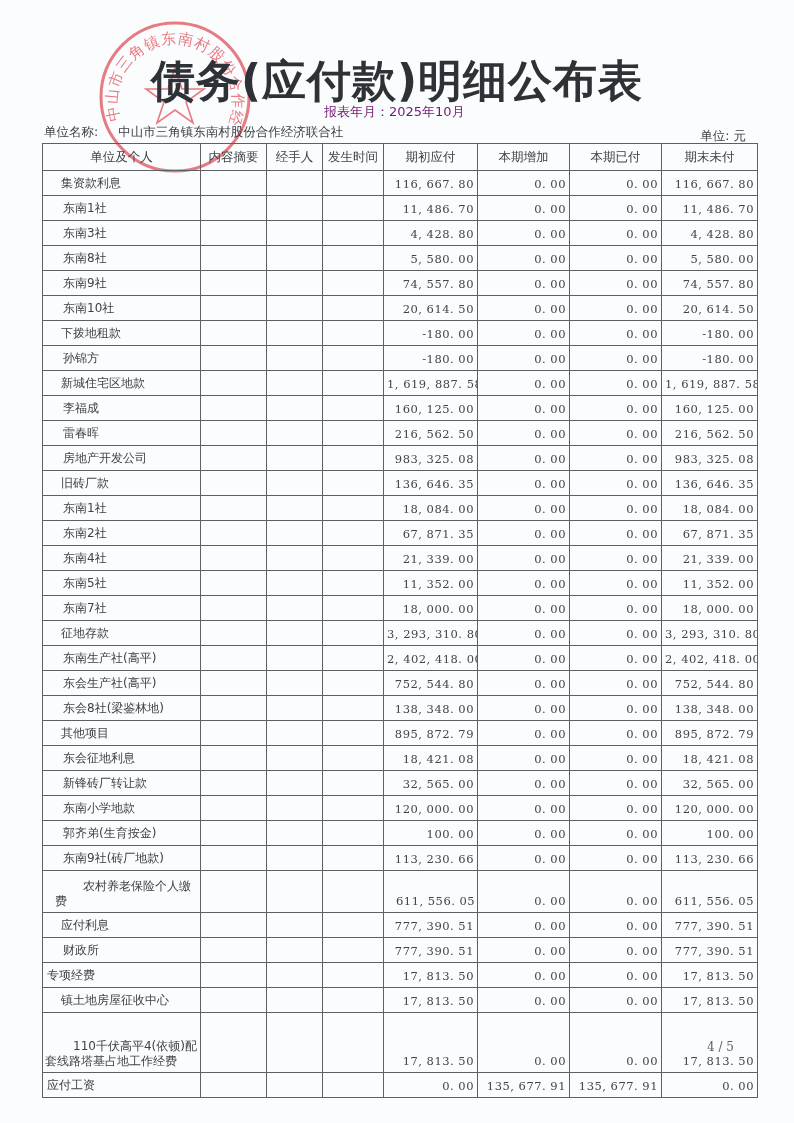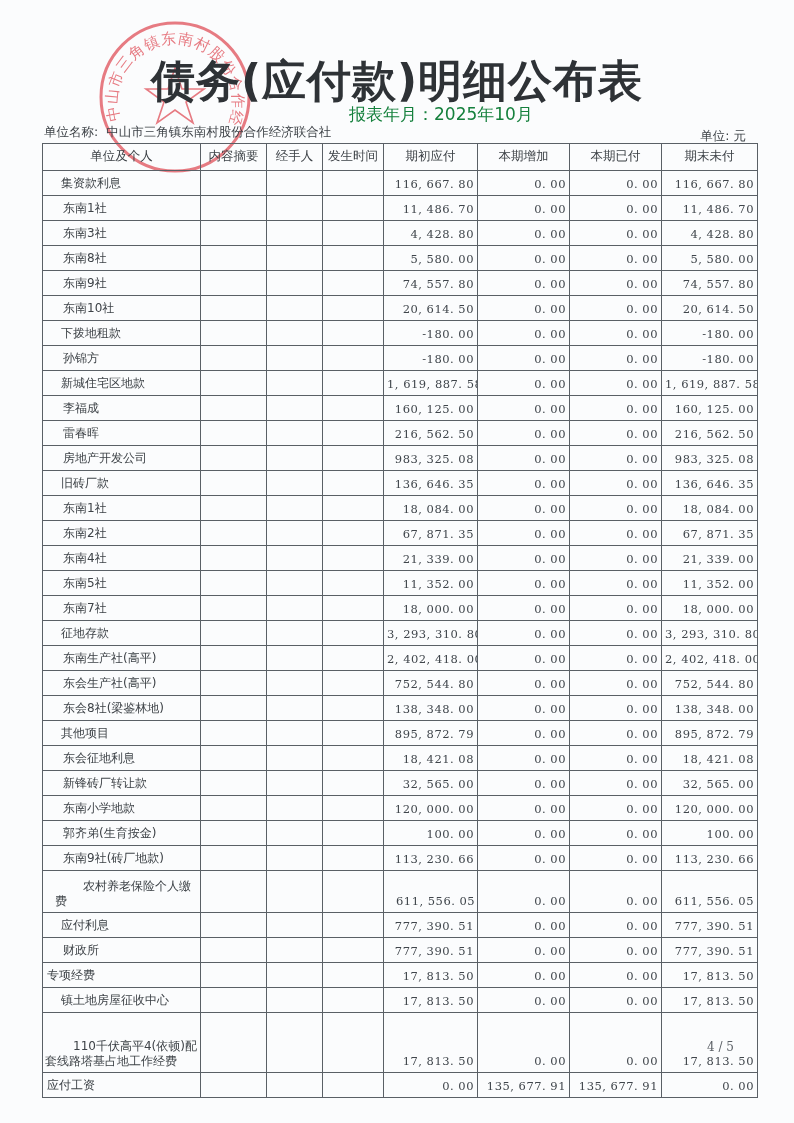--- a/index.html
+++ b/index.html
@@ -9,43 +9,43 @@
     font-family: "DejaVu Serif", "Liberation Serif", serif;
     color: #3a3f44;
   }
   .title {
     position: absolute; left: 0; width: 794px; top: 52px;
     text-align: center; font-size: 44px; font-weight: bold; color: #2e3236;
     letter-spacing: 1px;
     font-family: "DejaVu Sans", "Liberation Sans", sans-serif;
   }
   .period {
-    position: absolute; left: 349px; top: 103px; font-size: 17px; color: #15803d;
+    position: absolute; left: 324px; top: 103px; font-size: 13px; color: #701a75;
     font-family: "DejaVu Sans", "Liberation Sans", sans-serif;
   }
   .unit-name {
     position: absolute; left: 44px; top: 124px; font-size: 12.5px; color: #3d4247;
     font-family: "DejaVu Sans", "Liberation Sans", sans-serif;
   }
-  .unit-name .lbl { margin-right: 8px; }
+  .unit-name .lbl { margin-right: 20px; }
   .unit {
     position: absolute; right: 48px; top: 128px; font-size: 12.5px; color: #3d4247;
     font-family: "DejaVu Sans", "Liberation Sans", sans-serif;
   }
   table {
     position: absolute; left: 42px; top: 143px;
     border-collapse: collapse; table-layout: fixed; width: 715px;
   }
   td, th {
     border: 1px solid #5a6066; padding: 0 3px; height: 21px;
     font-size: 12px; line-height: 15px; overflow: hidden; white-space: nowrap;
   }
   th {
     font-weight: normal; height: 26px; font-size: 12.5px; color: #3d4247;
-    font-family: Liberation Mono, monospace;
+    font-family: Liberation Serif, serif;
   }
   td.name {
     font-family: "DejaVu Sans", "Liberation Sans", sans-serif; font-size: 12px;
     color: #3d4247; white-space: normal;
   }
   td.lvl0 { padding-left: 4px; }
   td.lvl1 { padding-left: 18px; }
   td.lvl2 { padding-left: 20px; }
   td.num {
     text-align: right; font-family: "DejaVu Serif", "Liberation Serif", serif;

